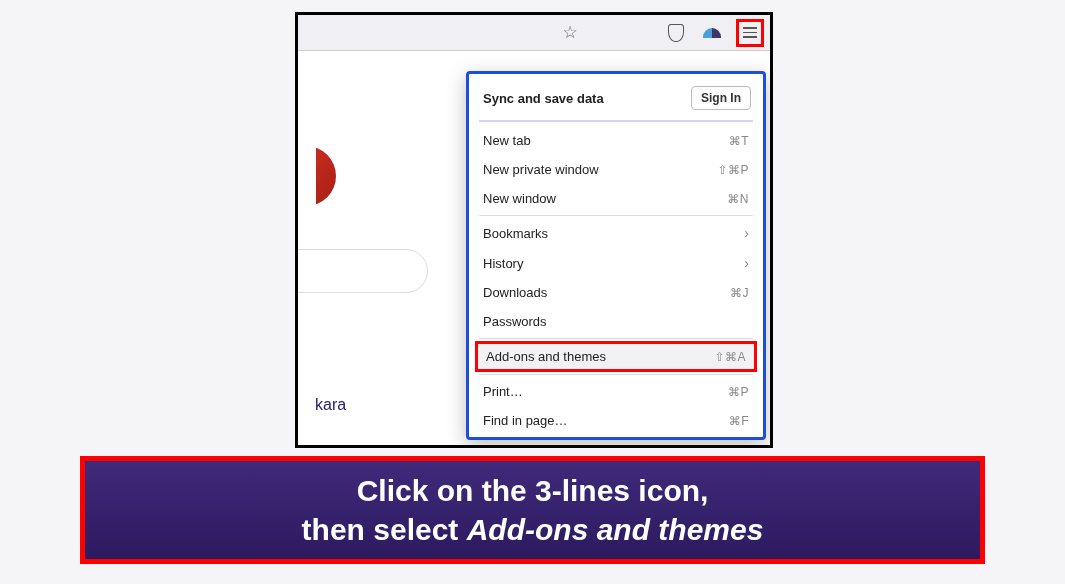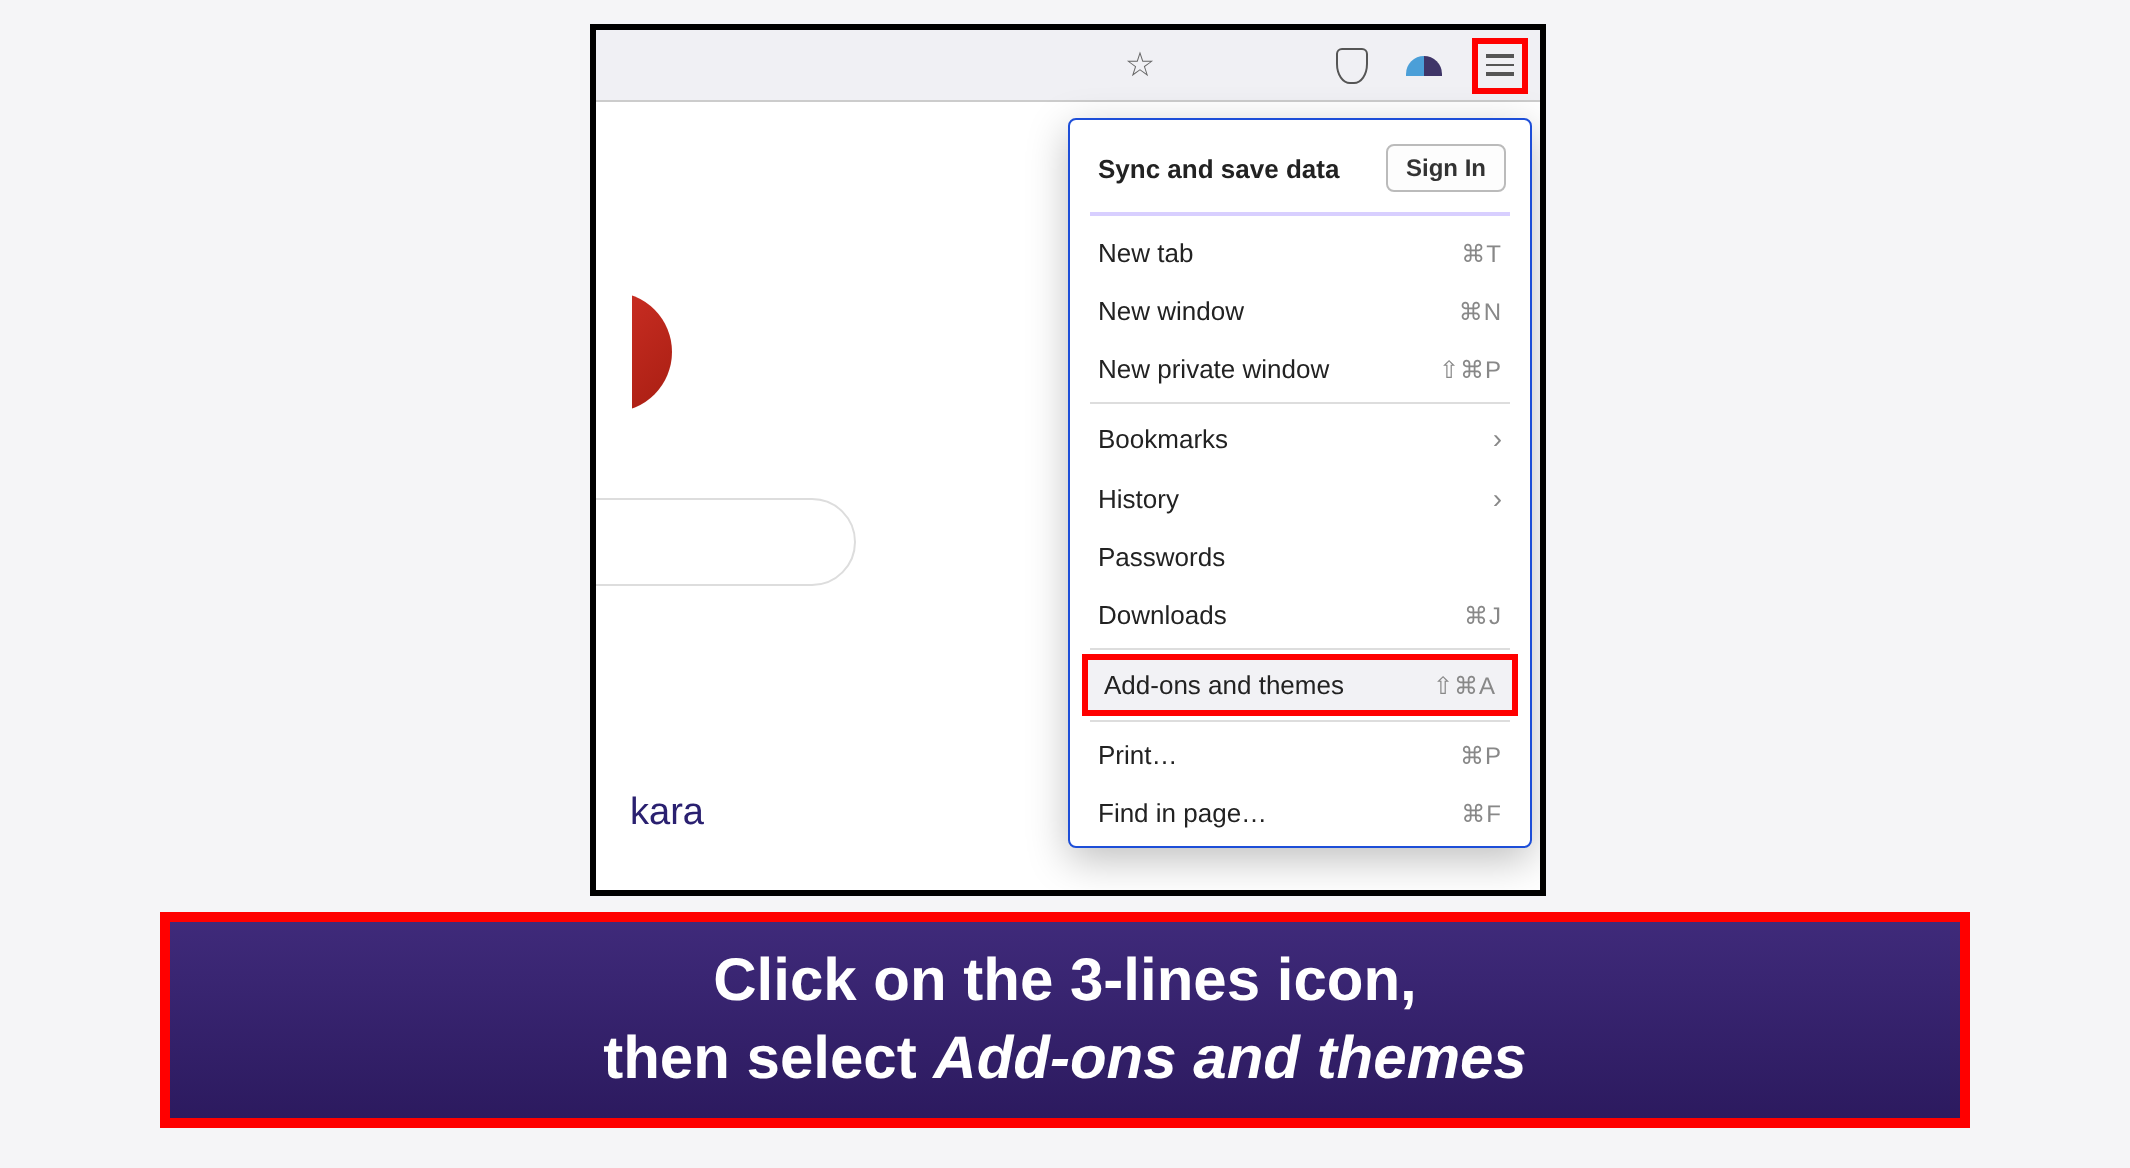--- a/index.html
+++ b/index.html
@@ -92,30 +92,30 @@
       left: -60px; top: 198px;
       width: 190px; height: 44px;
       border: 1px solid #ddd;
       border-radius: 22px;
       background: #fff;
     }
     .kara {
       position: absolute;
       left: 17px; 
       top: 345px;
-      font-size: 19px;
+      font-size: 16px;
       color: #2a2070;
     }
     .menu {
       position: absolute;
       right: 4px;
-      top: 44px;
-      width: 232px;
-      background: #fff;
-      border: 1px solid #1d4ed8;
+      top: 56px;
+      width: 300px;
+      background: #fff;
+      border: 3px solid #1d4ed8;
       border-radius: 4px;
       box-shadow: 0 6px 20px rgba(0,0,0,0.25);
       font-size: 13px;
       color: #222;
       padding-bottom: 2px;
     }
     .sync-row {
       display: flex;
       align-items: center;
       justify-content: space-between;
@@ -199,45 +199,45 @@
       <span class="label">Sync and save data</span>
       <button class="sign-in-btn">Sign In</button>
     </div>
     <div class="sep-accent"></div>
 
     <div class="mi">
       <span>New tab</span>
       <span class="sc">⌘T</span>
     </div>
     <div class="mi">
+      <span>New private window</span>
+      <span class="sc">⇧⌘P</span>
+    </div>
+    <div class="mi">
       <span>New window</span>
       <span class="sc">⌘N</span>
     </div>
-    <div class="mi">
-      <span>New private window</span>
-      <span class="sc">⇧⌘P</span>
-    </div>
 
     <div class="sep"></div>
 
     <div class="mi">
       <span>Bookmarks</span>
       <span class="chev">›</span>
     </div>
     <div class="mi">
       <span>History</span>
       <span class="chev">›</span>
     </div>
     <div class="mi">
+      <span>Downloads</span>
+      <span class="sc">⌘J</span>
+    </div>
+    <div class="mi">
       <span>Passwords</span>
       <span class="sc"></span>
-    </div>
-    <div class="mi">
-      <span>Downloads</span>
-      <span class="sc">⌘J</span>
     </div>
 
     <div class="sep"></div>
 
     <div class="mi highlight-row">
       <span>Add-ons and themes</span>
       <span class="sc">⇧⌘A</span>
     </div>
 
     <div class="sep"></div>

